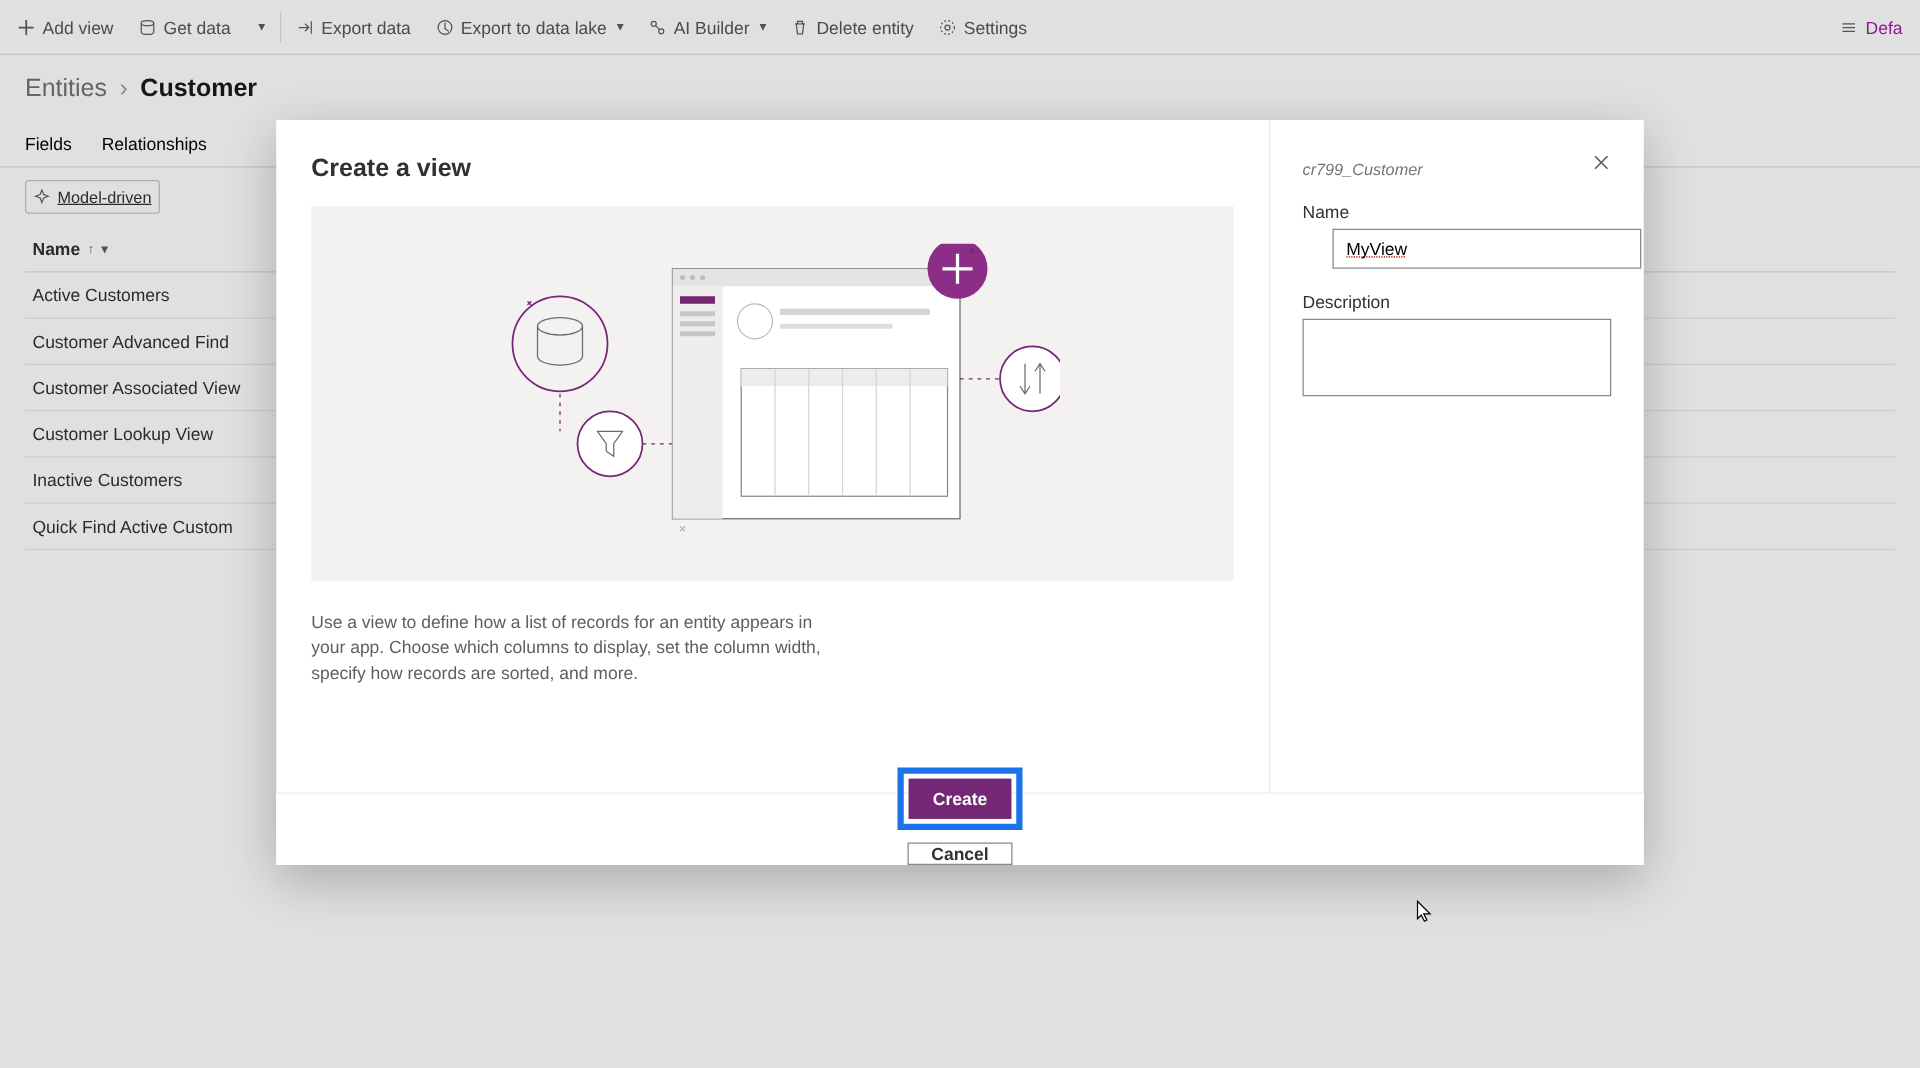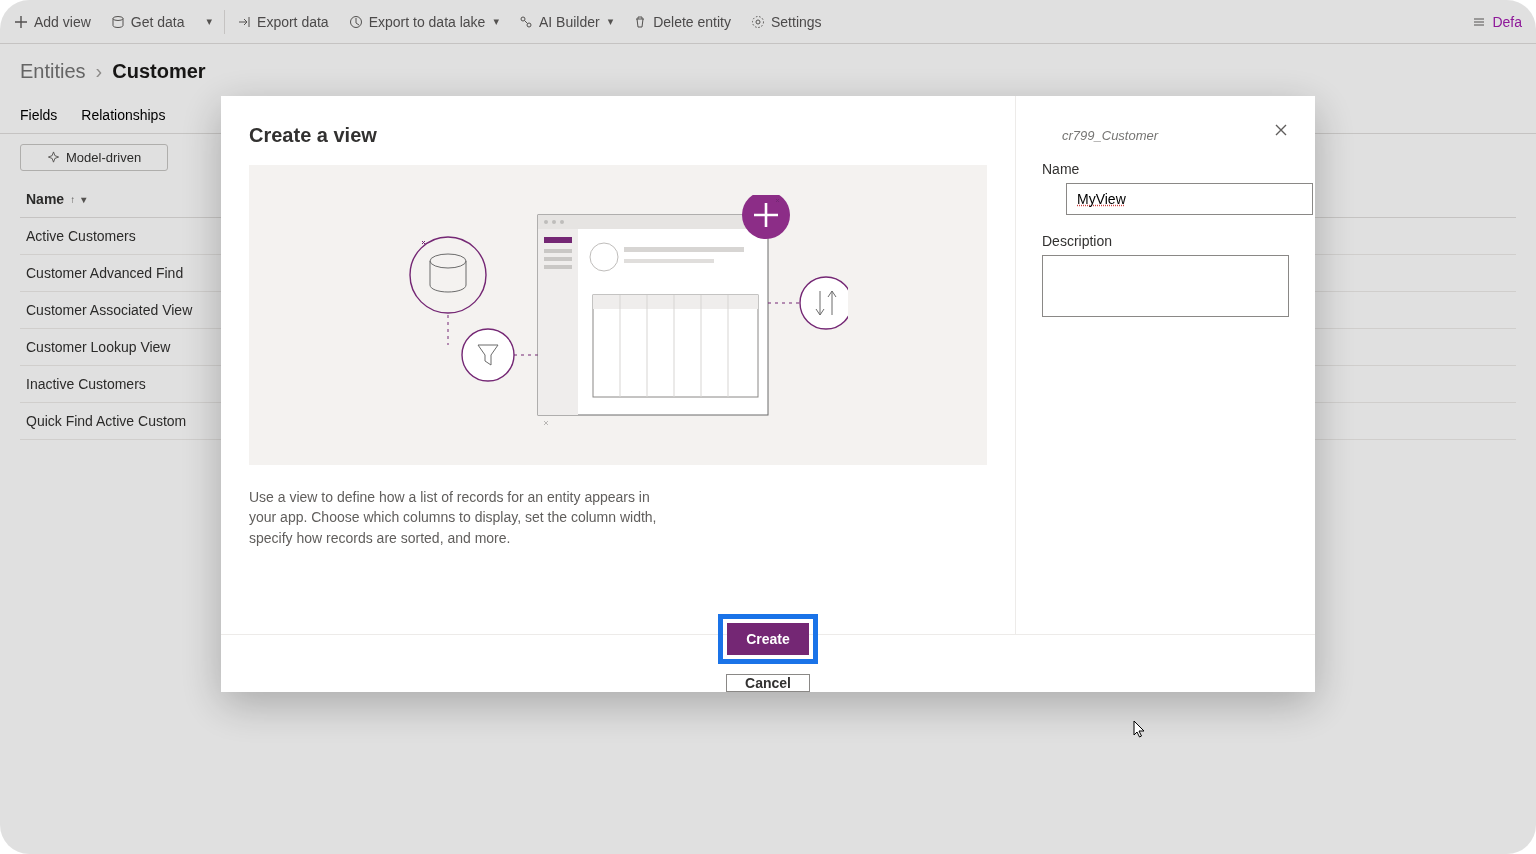--- a/index.html
+++ b/index.html
@@ -19,40 +19,40 @@
   .crumb .root { color: #737373; }
   .crumb .cur { font-weight: 600; color: #1b1a19; }
   .crumb .ar { color: #a19f9d; }
 
   
   .tabs { display: flex; gap: 24px; padding: 6px 20px 0; border-bottom: 1px solid #e1dfdd; }
   .tab { padding: 8px 0 10px; color: #000000; cursor: pointer; }
 
   
   .filterbar { padding: 10px 20px; display: flex; }
-  .pill { border: 1px solid #c8c6c4; border-radius: 3px; padding: 5px 26px; display: flex; align-items: center; gap: 6px; color: #323130; font-size: 13px; cursor: pointer; }
+  .pill { border: 1px solid #c8c6c4; border-radius: 3px; padding: 5px 6px; display: flex; align-items: center; gap: 6px; color: #323130; font-size: 13px; cursor: pointer; text-decoration: underline; }
 
   
   .tblwrap { padding: 0 20px; }
   .tblhead { display: flex; align-items: center; gap: 6px; padding: 10px 6px; border-bottom: 1px solid #e1dfdd; font-weight: 600; }
   .tblhead .sort { font-size: 10px; color: #605e5c; }
   .row { padding: 10px 6px; border-bottom: 1px solid #edebe9; }
 
   
-  .overlay { position: fixed; inset: 0; background: rgba(0,0,0,0.12); display: flex; align-items: flex-start; justify-content: center; border-radius: 29px; }
+  .overlay { position: fixed; inset: 0; background: rgba(0,0,0,0.12); display: flex; align-items: flex-start; justify-content: center; }
   .modal { background: #fff; width: 1094px; margin-top: 96px; box-shadow: 0 12px 40px rgba(0,0,0,.25); display: flex; position: relative; }
 
   .modal-left { flex: 1; padding: 28px 28px 24px; border-right: none; display: flex; flex-direction: column; }
   .modal-left h2 { font-size: 20px; font-weight: 600; margin-bottom: 18px; }
   .illus { background: #f4f2f0; height: 300px; display: flex; align-items: center; justify-content: center; margin-bottom: 22px; }
   .desc { color: #605e5c; line-height: 1.45; max-width: 420px; }
 
   .modal-right { width: 300px; padding: 28px 26px 24px; border-left: 1px solid #edebe9; display: flex; flex-direction: column; }
   .modal-right h3 { font-size: 20px; font-weight: 600; }
-  .subtitle { color: #767573; font-style: italic; font-size: 13px; margin-top: 4px; margin-bottom: 18px; margin-left: 20px; }
+  .subtitle { color: #767573; font-style: italic; font-size: 13px; margin-top: 4px; margin-bottom: 18px; }
   .fld-label { color: #323130; margin-bottom: 6px; display: block; }
   .tin { width: 100%; height: 32px; border: 1px solid #8a8886; padding: 0 10px; font-size: 14px; font-family: inherit; }
   .tin.name { text-decoration: underline dotted #c94040; text-decoration-skip-ink: none; margin-left: 24px; }
   .tarea { width: 100%; height: 62px; border: 1px solid #8a8886; padding: 6px 10px; font-size: 14px; font-family: inherit; resize: none; }
   .fld { margin-bottom: 18px; }
 
   .closebtn { position: absolute; top: 22px; right: 22px; color: #605e5c; cursor: pointer; font-size: 16px; line-height: 1; padding: 4px; }
 
   .modal-footer { position: absolute; right: 0; bottom: 0; left: 0; height: 58px; border-top: 1px solid #edebe9; display: flex; align-items: center; justify-content: flex-end; padding: 0 20px; gap: 10px; background:#fff;flex-direction:column; }
   .btn { height: 32px; padding: 0 18px; font-size: 14px; font-weight: 600; cursor: pointer; }

